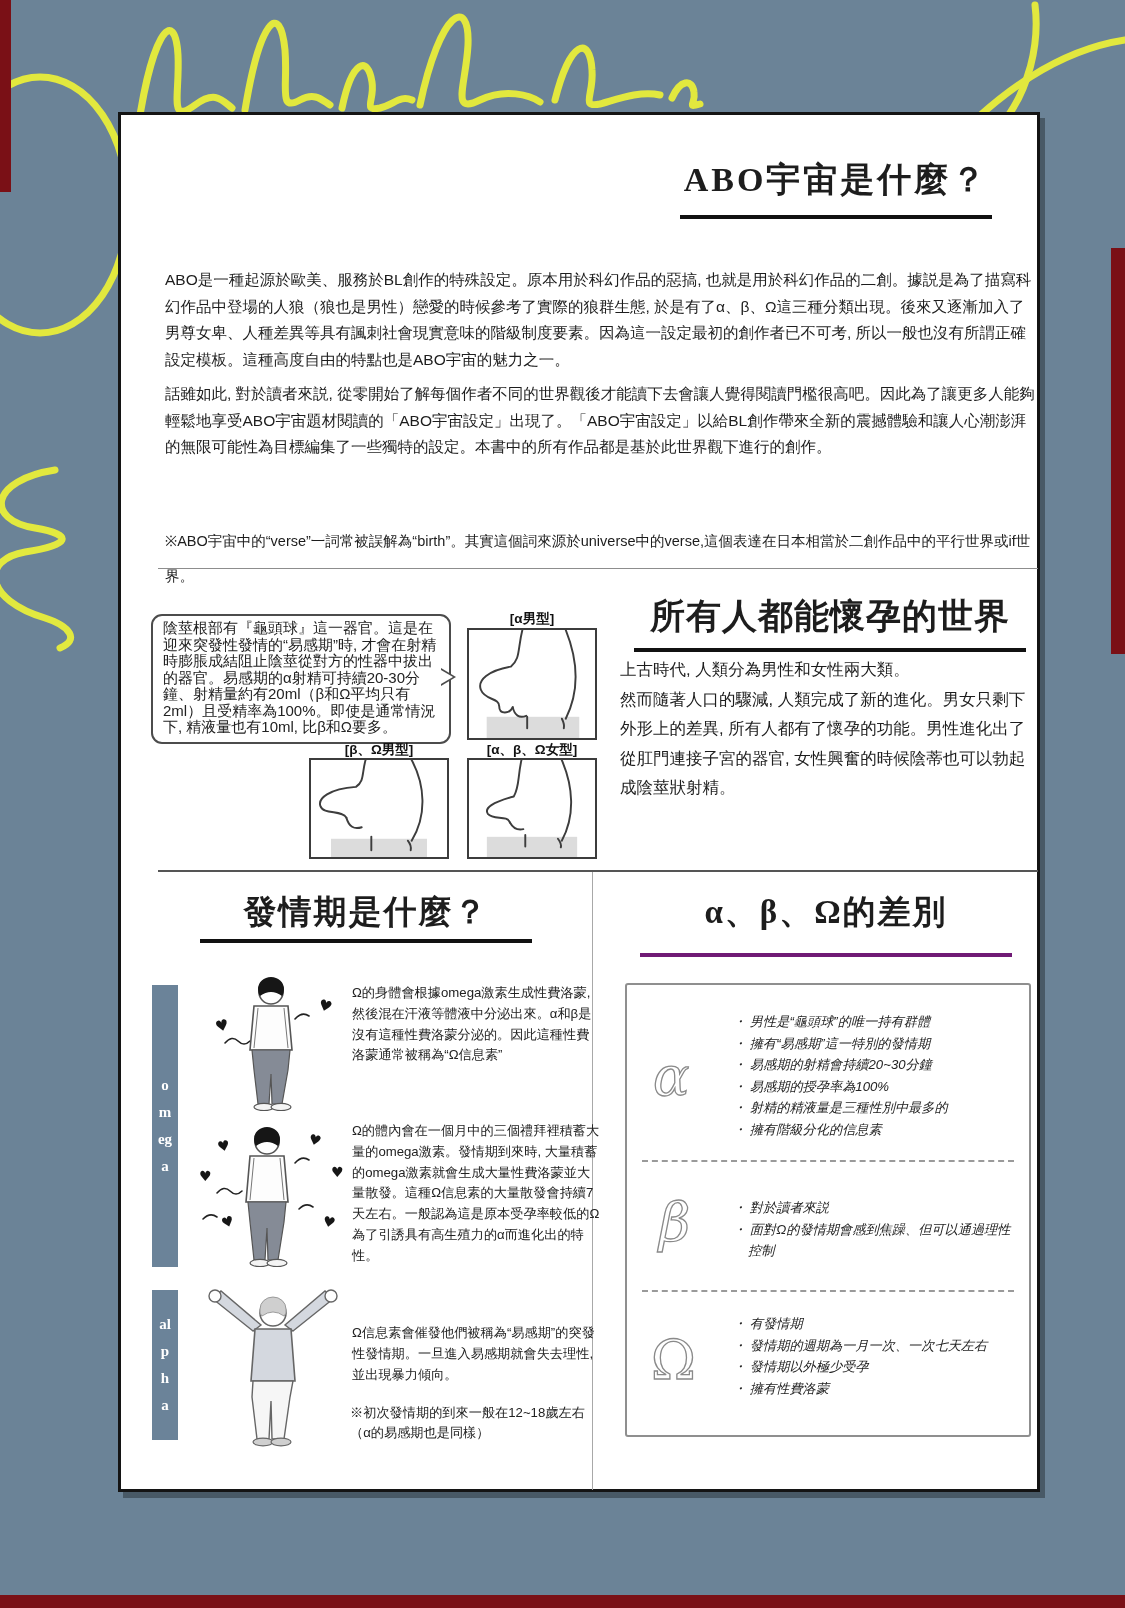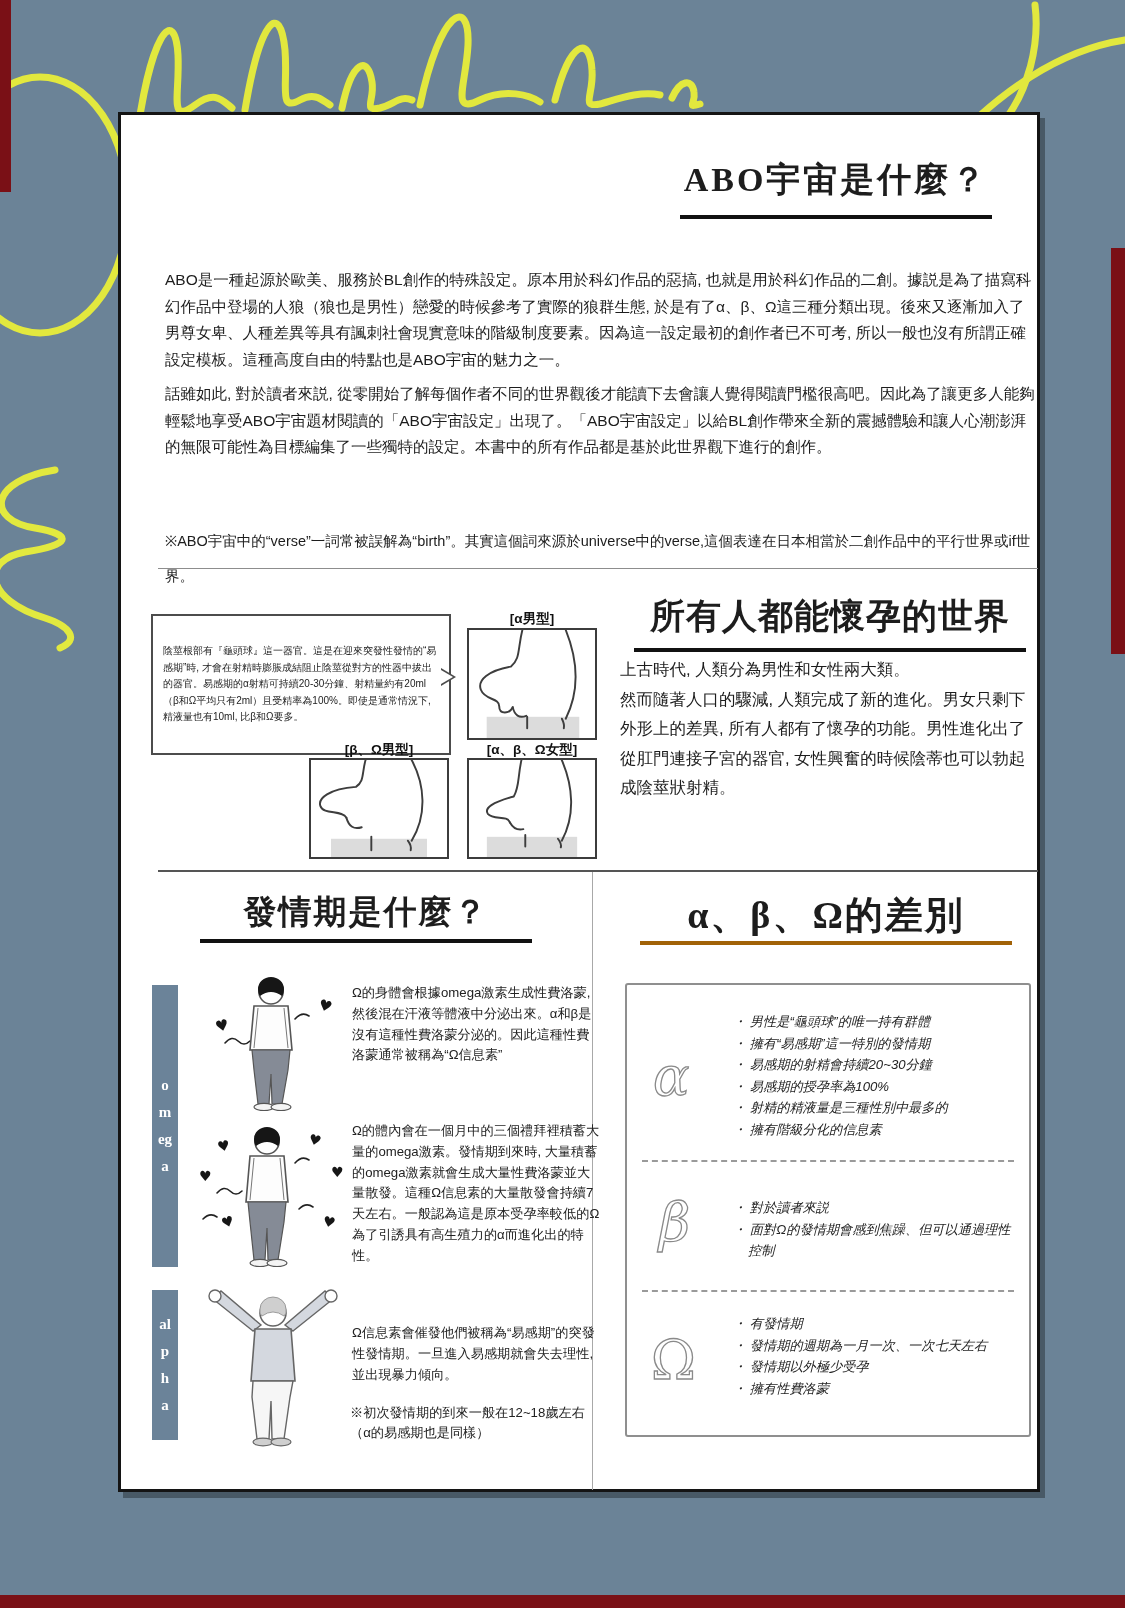--- a/index.html
+++ b/index.html
@@ -38,43 +38,43 @@
   .hr2 { position:absolute; left:37px; top:755px; width:880px; border-top:2px solid #555; }
   .vdiv{ position:absolute; left:471px; top:757px; height:618px; border-left:1.5px solid #a8a8a8; }
 
   .preg-title { position:absolute; left:513px; top:478px; width:392px; text-align:center;
                 font-family:"Liberation Serif", serif; font-weight:bold; font-size:35px;
                 letter-spacing:1px; padding-bottom:8px; border-bottom:4px solid #111; }
   .preg-body  { position:absolute; left:499px; top:540px; width:416px;
                 font-size:16.5px; line-height:29.5px; white-space:pre-line; }
 
   .bubble { position:absolute; left:30px; top:499px; width:300px; min-height:130px;
-            border:2px solid #4c4c4c; border-radius:0; background:#fff;
-            padding:27px 10px; font-size:10px; line-height:16.5px; color:#222; }
+            border:2px solid #4c4c4c; border-radius:11px; background:#fff;
+            padding:4px 10px; font-size:15px; line-height:16.5px; color:#222; }
   .bubble::before { content:""; position:absolute; right:-16px; top:52px;
             border:9px solid transparent; border-left:15px solid #4c4c4c; }
   .bubble::after  { content:""; position:absolute; right:-11px; top:54px;
             border:7px solid transparent; border-left:12px solid #fff; }
 
   .diag-label { position:absolute; font-size:13.5px; font-weight:bold; text-align:center; color:#111; }
   .lblA { left:346px; top:495px; width:130px; }
   .lblB { left:188px; top:626px; width:140px; }
   .lblC { left:346px; top:626px; width:130px; }
   .diag-box { position:absolute; border:2px solid #3c3c3c; background:#fff; }
   .boxA { left:346px; top:513px; width:130px; height:112px; }
   .boxB { left:188px; top:643px; width:140px; height:101px; }
   .boxC { left:346px; top:643px; width:130px; height:101px; }
   .diag-box svg { width:100%; height:100%; display:block; }
 
   .estrus-title { position:absolute; left:79px; top:775px; width:332px; text-align:center;
                   font-family:"Liberation Serif", serif; font-weight:bold; font-size:33px;
                   letter-spacing:2px; padding-bottom:4px; border-bottom:4px solid #111; }
   .diff-title   { position:absolute; left:519px; top:775px; width:372px; text-align:center;
-                  font-family:"Liberation Serif", serif; font-weight:bold; font-size:38px;
-                  letter-spacing:2px; padding-bottom:0; border-bottom:4px solid #a16207; }
+                  font-family:"Liberation Serif", serif; font-weight:bold; font-size:33px;
+                  letter-spacing:2px; padding-bottom:18px; border-bottom:4px solid #701a75; }
 
   .vbar { position:absolute; width:26px; background:#6b8399; display:flex;
           align-items:center; justify-content:center; }
   .vbar-omega { left:31px; top:870px; height:282px; }
   .vbar-alpha { left:31px; top:1175px; height:150px; }
   .vtext { width:1em; word-break:break-all; text-align:center; color:#fff;
            font-family:"Liberation Serif", serif; font-weight:bold;
            font-size:15px; line-height:27px; }
 
   .fig { position:absolute; }

